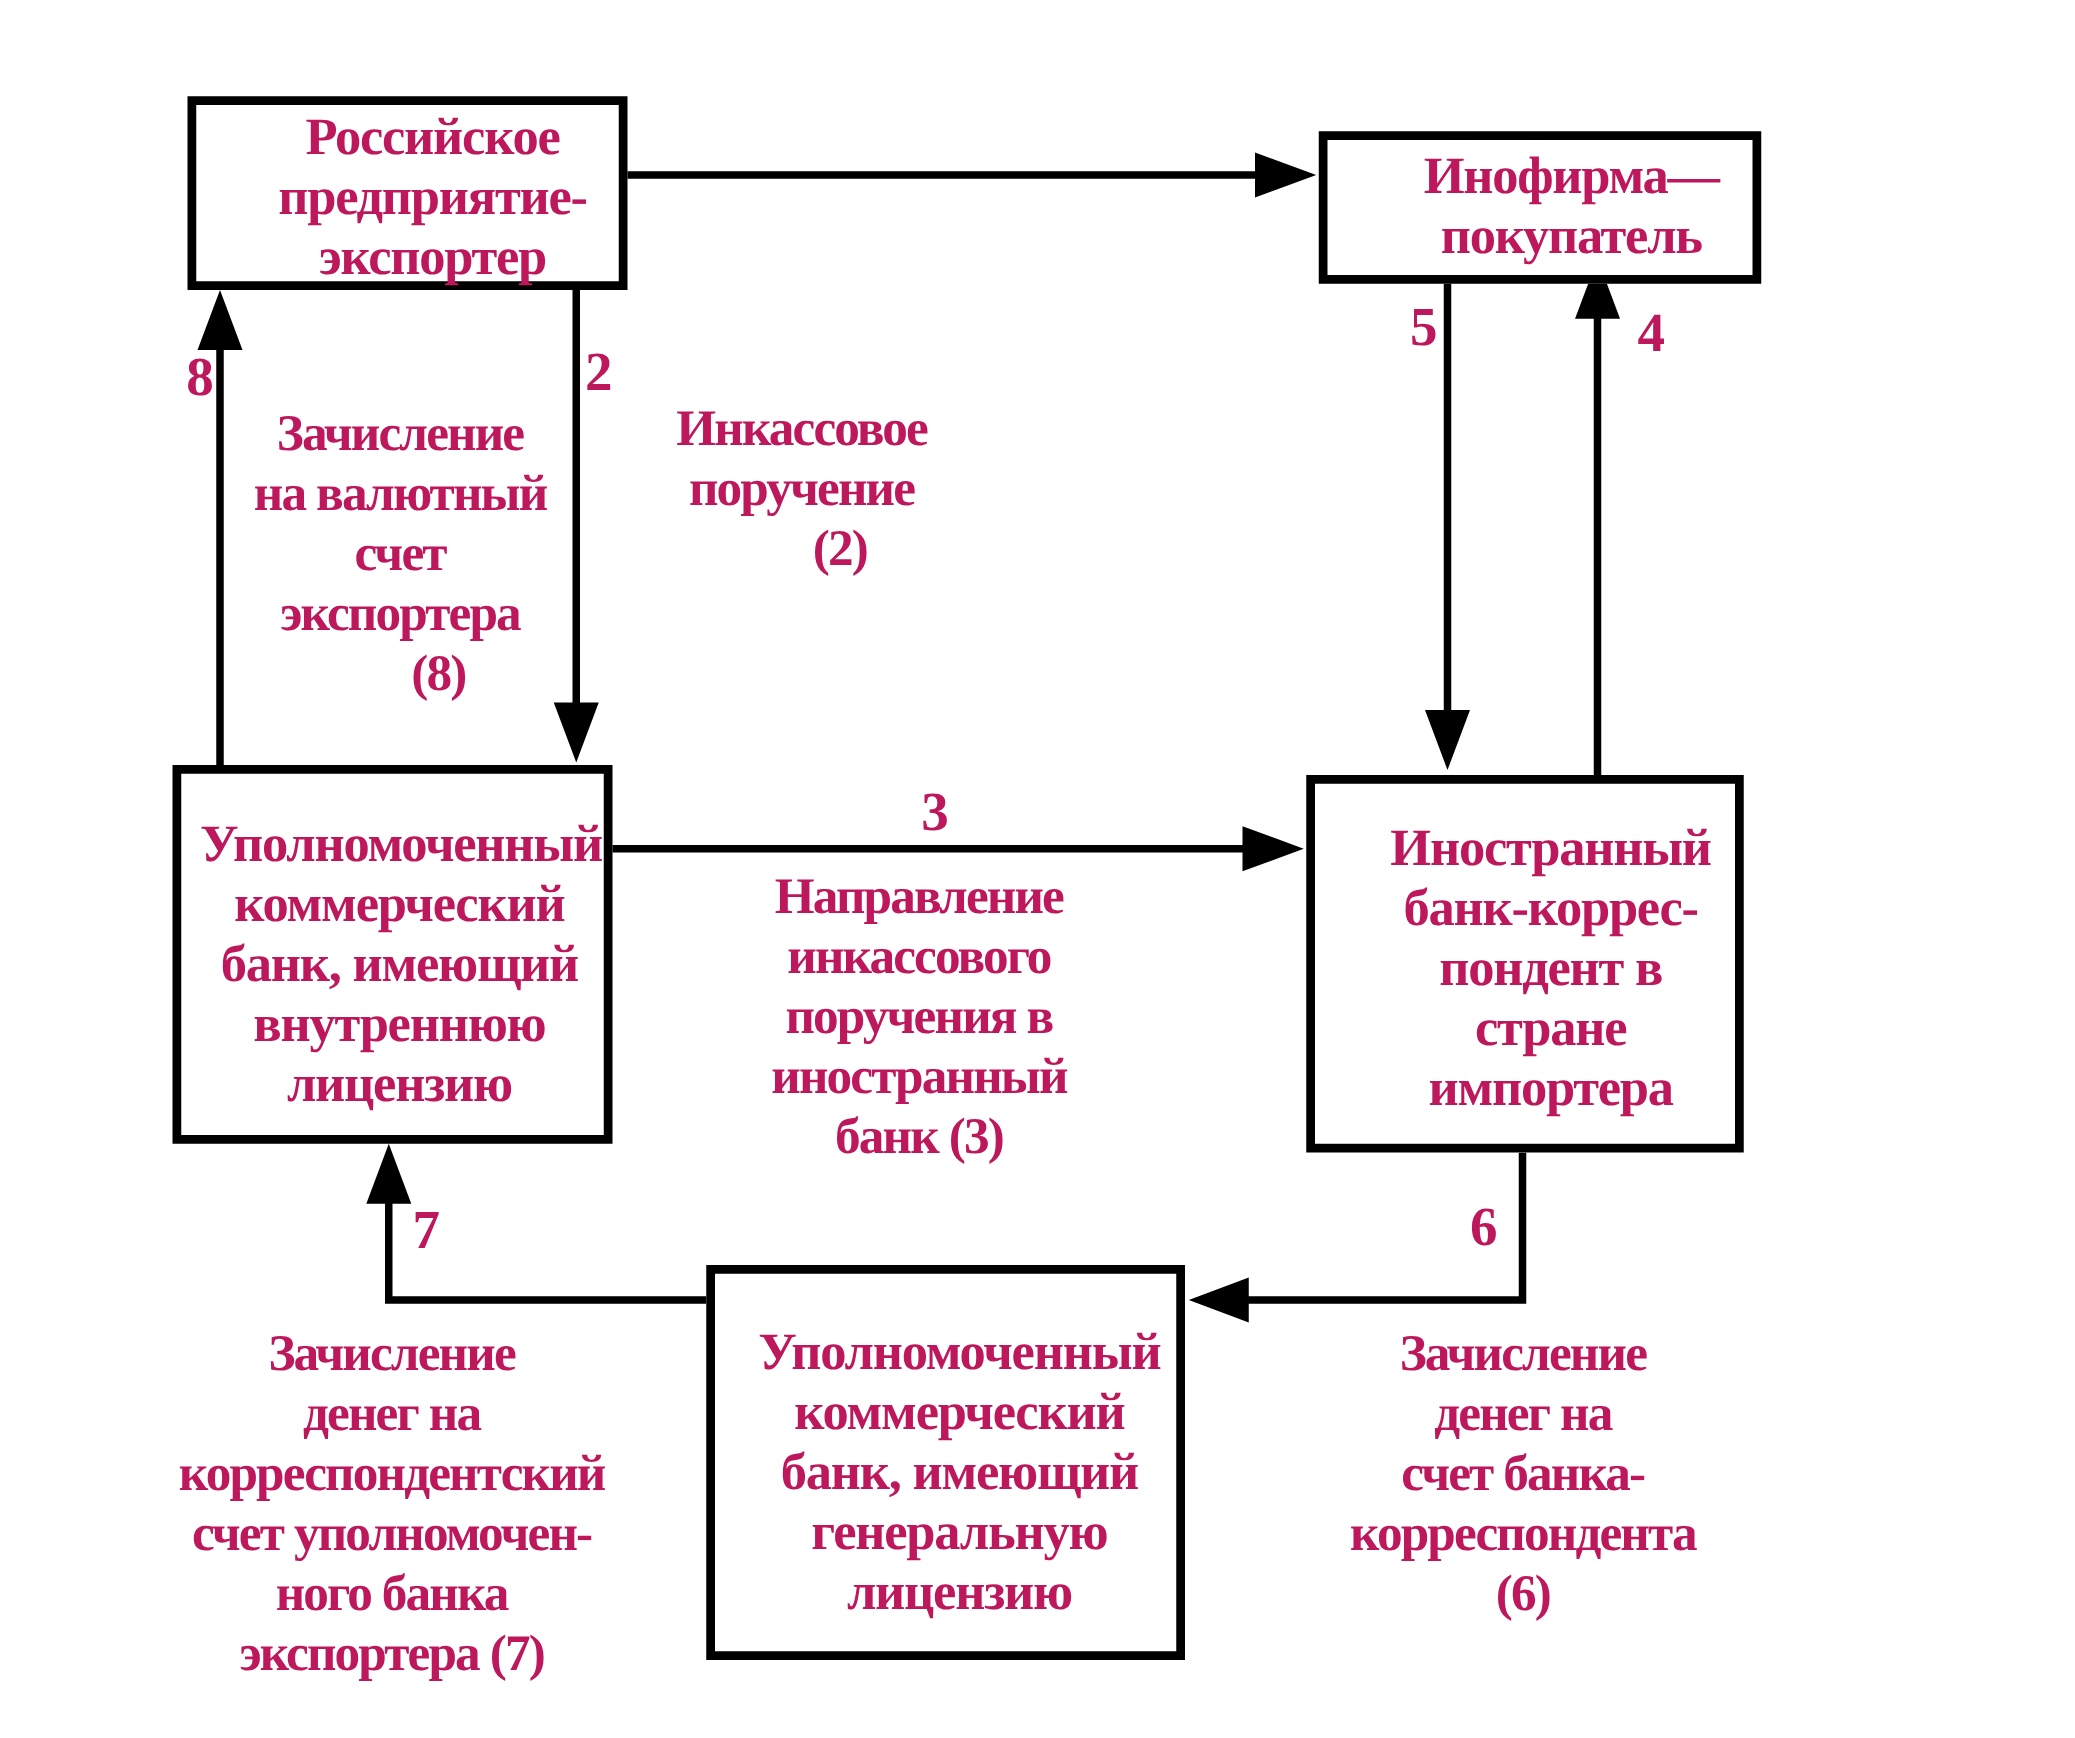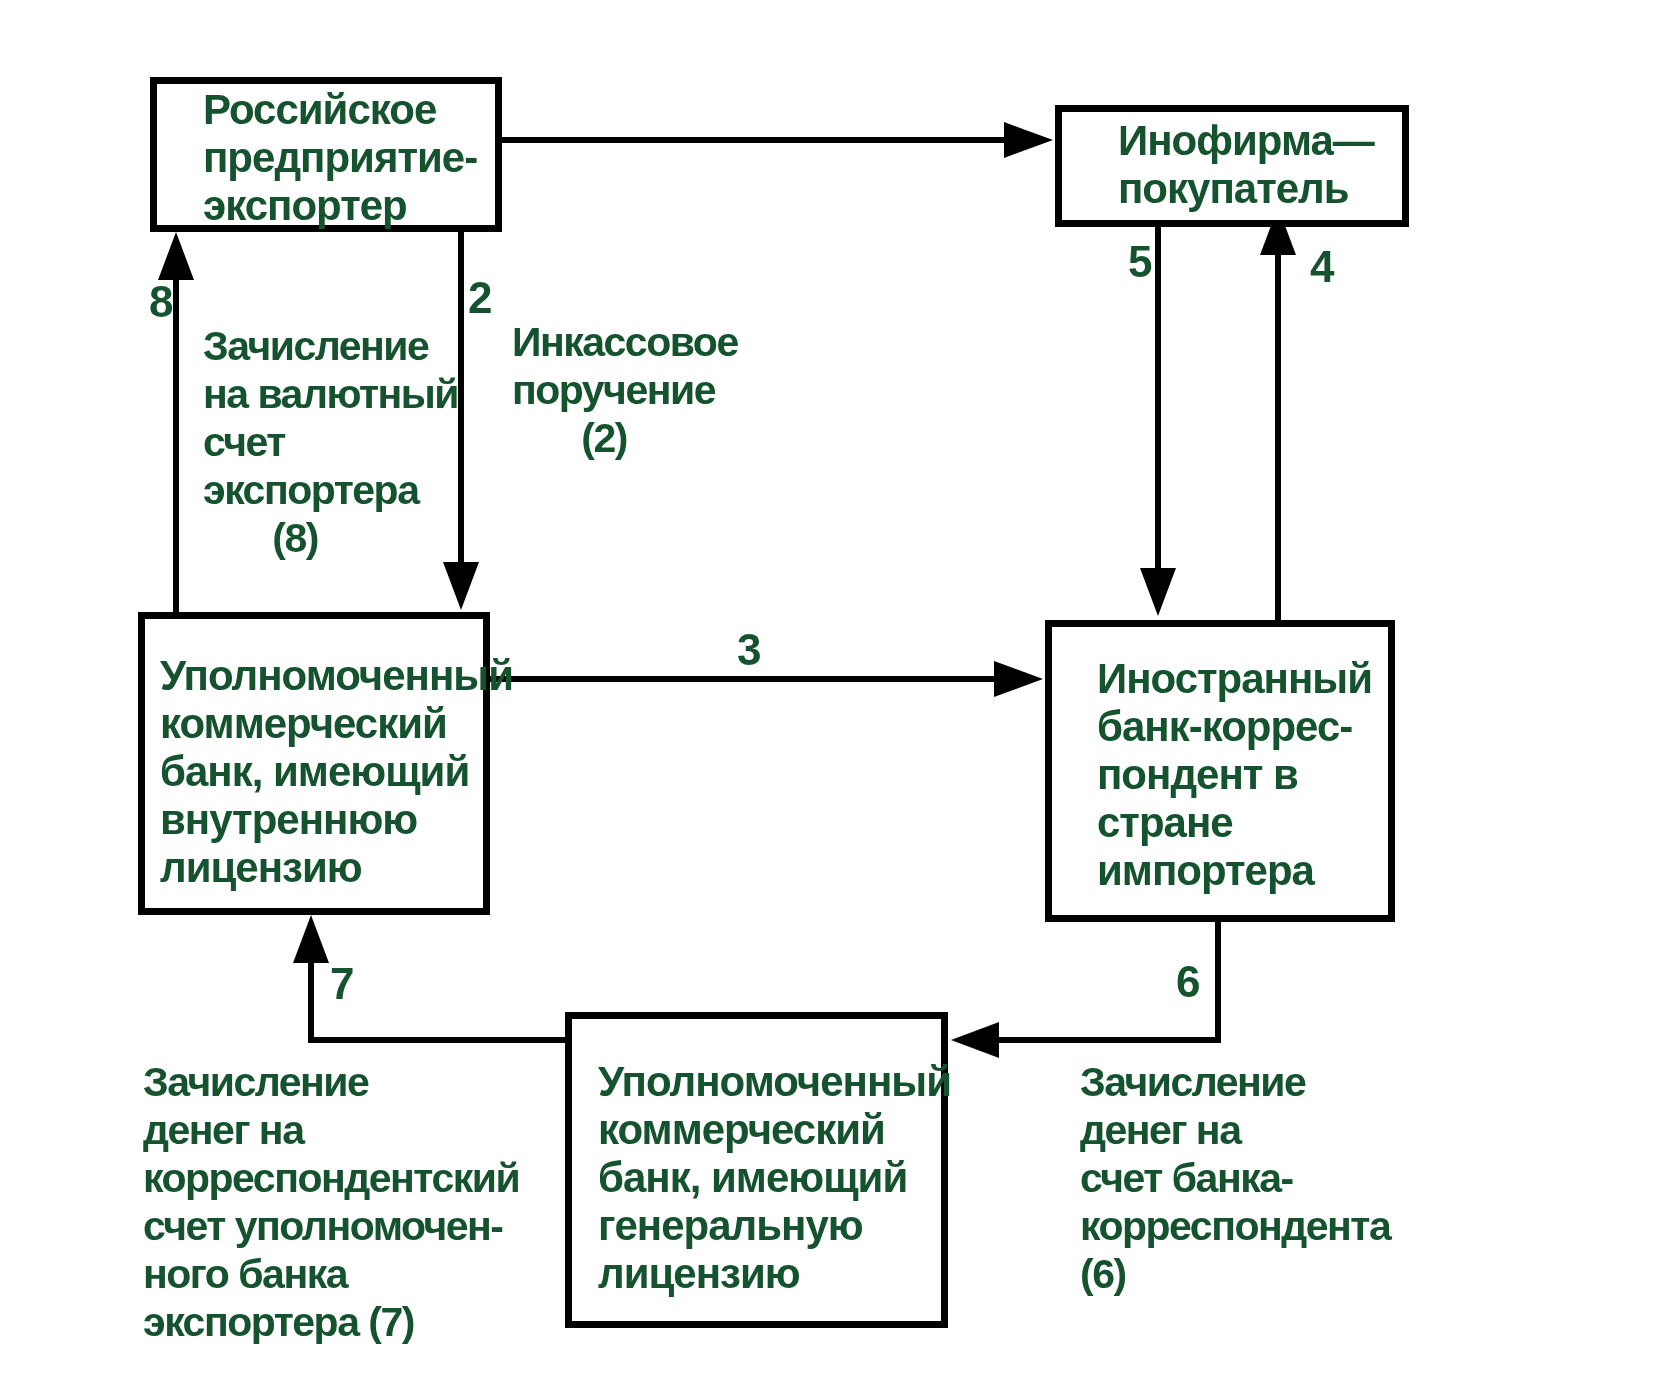--- a/index.html
+++ b/index.html
@@ -1,40 +1,40 @@
 <!DOCTYPE html>
 <html><head>
 <meta charset="utf-8">
 <style>
   html,body { margin:0; padding:0; background:#ffffff; }
   .stage {
     position:relative; width:1660px; height:1390px; background:#ffffff;
-    font-family:Liberation Sans, sans-serif;
-    font-weight:bold; color:#14532d; overflow:hidden;
+    font-family:Liberation Serif, serif;
+    font-weight:bold; color:#be185d; overflow:hidden;text-align:center;
   }
   .wires { position:absolute; left:0; top:0; pointer-events:none; }
   .box {
     position:absolute; box-sizing:border-box; border:7px solid #000;
     background:#fff; font-size:42px; line-height:48px; letter-spacing:-1px;
     white-space:pre-wrap;
   }
   .label {
     position:absolute; font-size:41px; line-height:48px; letter-spacing:-1.5px;
     white-space:pre-wrap;
   }
   .num { position:absolute; font-size:44px; line-height:44px; letter-spacing:-1px; }
 
   #box-exporter   { left:150px; top:77px;  width:352px; height:155px; padding:2px 6px 0 46px; }
   #box-buyer      { left:1055px; top:85px; width:354px; height:122px; padding:5px 6px 0 56px;margin-top:20px; }
   #box-bank-internal { left:138px; top:612px; width:352px; height:303px; padding:33px 4px 0 15px; }
   #box-foreign-bank  { left:1045px; top:620px; width:350px; height:302px; padding:28px 4px 0 45px; }
   #box-bank-general  { left:565px; top:1012px; width:383px; height:316px; padding:39px 4px 0 26px; }
 
   #lbl-flow1 { left:545px;  top:86px; }
-  #lbl-flow2 { left:512px;  top:318px; }
+  #lbl-flow2 { left:541px;  top:318px; }
   #lbl-flow8 { left:203px;  top:322px; }
   #lbl-flow5 { left:1005px; top:327px; }
   #lbl-flow4 { left:1292px; top:330px; }
   #lbl-flow3 { left:617px;  top:692px; }
   #lbl-flow7 { left:143px;  top:1058px; }
   #lbl-flow6 { left:1080px; top:1058px; }
 
   #num-8 { left:149px;  top:280px; }
   #num-2 { left:468px;  top:276px; }
   #num-5 { left:1128px; top:240px; }
@@ -115,20 +115,25 @@
 лицензию</div>
 
   <div class="label" id="lbl-flow2">Инкассовое
 поручение
        (2)</div>
   <div class="label" id="lbl-flow8">Зачисление
 на валютный
 счет
 экспортера
        (8)</div>
+  <div class="label" id="lbl-flow3">Направление
+инкассового
+поручения в
+иностранный
+банк (3)</div>
   <div class="label" id="lbl-flow7">Зачисление
 денег на
 корреспондентский
 счет уполномочен-
 ного банка
 экспортера (7)</div>
   <div class="label" id="lbl-flow6">Зачисление
 денег на
 счет банка-
 корреспондента

